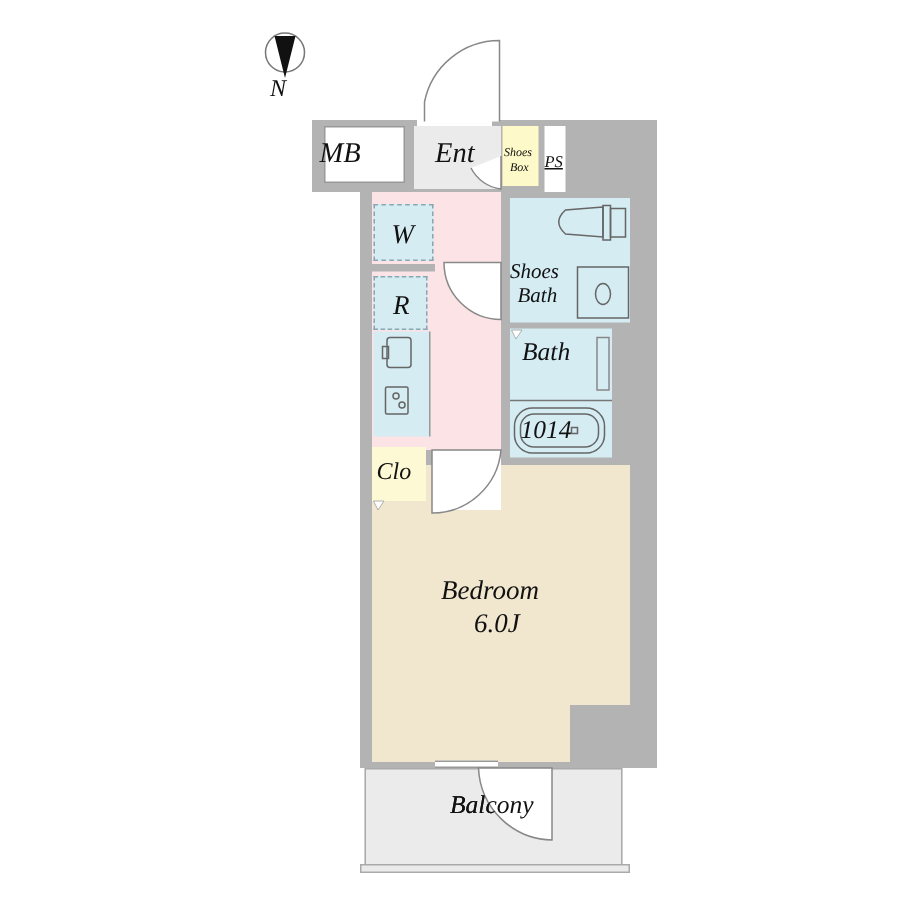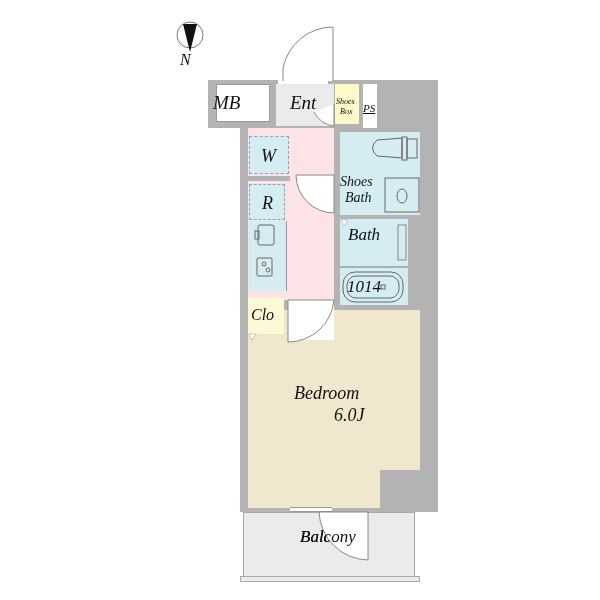--- a/index.html
+++ b/index.html
@@ -96,21 +96,21 @@
 
 <div class="room" style="left:248px;top:300px;width:34px;height:34px;background:#fdf9d5;"></div>
 <span class="lbl" style="left:251px;top:306px;font-size:16px;">Clo</span>
 <div class="abs wall" style="left:282px;top:300px;width:5px;height:34px;"></div>
 
 <div class="room" style="left:248px;top:310px;width:172px;height:198px;background:#f1e7cf;"></div>
 <div class="room" style="left:248px;top:298px;width:36px;height:36px;background:#fdf9d5;"></div>
 <span class="lbl" style="left:251px;top:306px;font-size:16px;">Clo</span>
 <div class="abs wall" style="left:380px;top:470px;width:58px;height:42px;"></div>
 <span class="lbl" style="left:294px;top:383px;font-size:18px;">Bedroom</span>
-<span class="lbl" style="left:316px;top:405px;font-size:18px;margin-left:18px;">6.0J</span>
+<span class="lbl" style="left:316px;top:405px;font-size:18px;">6.0J</span>
 
 <div class="room" style="left:288px;top:300px;width:46px;height:40px;background:#ffffff;"></div>
 
 <div class="room" style="left:243px;top:512px;width:172px;height:66px;background:#ebebeb;border:1px solid #aaa;box-sizing:border-box;"></div>
 <div class="room" style="left:240px;top:576px;width:180px;height:6px;background:#ebebeb;border:1px solid #aaa;box-sizing:border-box;"></div>
 <div class="room" style="left:290px;top:507px;width:42px;height:5px;background:#ffffff;border-top:1px solid #999;border-bottom:1px solid #999;box-sizing:border-box;"></div>
 <span class="lbl" style="left:300px;top:527px;font-size:17px;">Balcony</span>
 
 <svg width="600" height="600">
   <g fill="#ffffff" stroke="#888" stroke-width="1">

